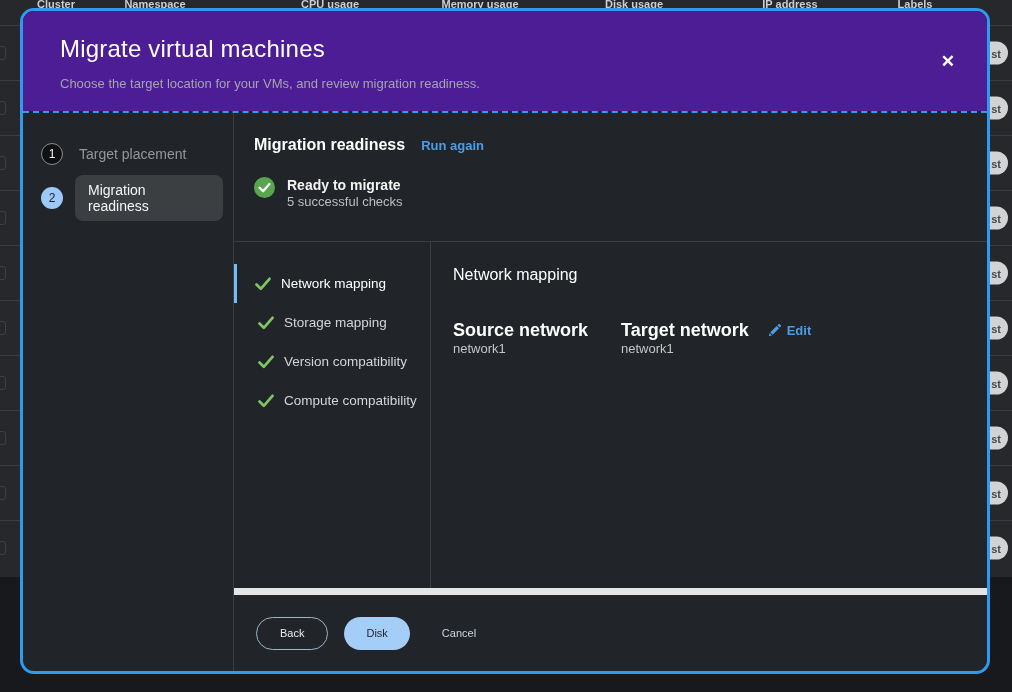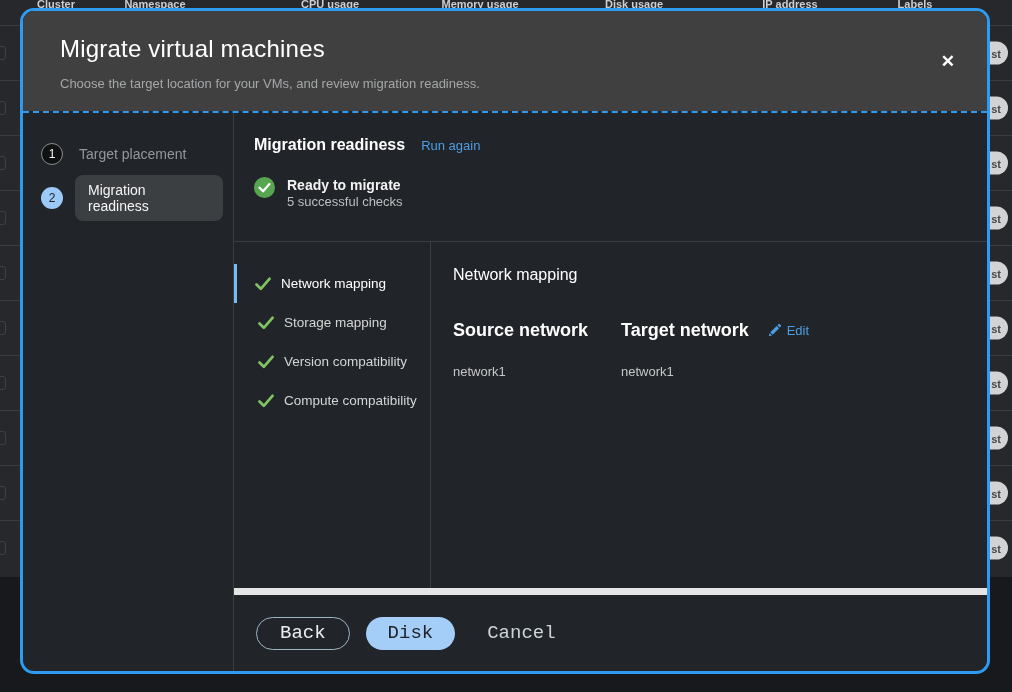--- a/index.html
+++ b/index.html
@@ -30,21 +30,21 @@
   
   .modal {
     position:absolute; left:20px; top:8px; width:970px; height:666px;
     background:#212428; border:3px solid #2f9bf0; border-radius:14px;
     overflow:hidden; z-index:10; display:flex; flex-direction:column;
   }
   .modal::after {
     content:""; position:absolute; inset:-3px; border:3px dashed rgba(0,0,0,.38);
     border-radius:14px; pointer-events:none;
   }
-  .modal-header { background:#404040; padding:24px 24px 0 37px; height:100px; position:relative; flex:0 0 auto; }
+  .modal-header { background:#4c1d95; padding:24px 24px 0 37px; height:100px; position:relative; flex:0 0 auto; }
   .modal-title { font-size:24px; font-weight:500; color:#ffffff; letter-spacing:.2px; }
   .modal-desc { margin-top:13px; font-size:13px; color:#a4a6a8; }
   .close-btn {
     position:absolute; top:36px; right:26px; background:none; border:none; cursor:pointer;
     color:#ffffff; font-size:17px; font-weight:700; line-height:1; padding:6px;
   }
   .modal-body { flex:1; display:flex; border-top:2px dashed #2f9bf0; min-height:0; }
 
   
   .wizard-nav { width:211px; flex:0 0 auto; border-right:1px solid #3c3f42; padding:26px 10px 0 18px; }
@@ -58,43 +58,43 @@
   .step-label { font-size:14px; color:#94979a; padding:7px 4px; }
   .step.current .step-label {
     background:#3c3f42; color:#f4f4f4; border-radius:8px; padding:7px 13px; flex:1;
   }
 
   
   .wizard-main { flex:1; display:flex; flex-direction:column; min-width:0; }
   .readiness-header { padding:23px 24px 0 20px; height:128px; flex:0 0 auto; }
   .title-row { display:flex; align-items:center; gap:16px; }
   .section-title { font-size:16px; font-weight:700; color:#ffffff; }
-  .link { color:#4d9de4; font-size:13px; text-decoration:none; cursor:pointer; background:none; border:none; }
+  .link { color:#4d9de4; font-size:13px; text-decoration:none; cursor:pointer; background:none; border:none;font-weight:bold; }
   .status-row { display:flex; gap:12px; margin-top:23px; }
   .status-texts .status-title { font-size:14px; font-weight:700; color:#f2f2f2; }
   .status-texts .status-sub { font-size:13px; color:#bdbfc1; margin-top:1px; }
 
   .panel { flex:1; display:flex; border-top:1px solid #3c3f42; border-bottom:7px solid #e5e5e5; min-height:0; }
   .checklist { width:197px; flex:0 0 auto; border-right:1px solid #3c3f42; padding-top:22px; }
   .check-item {
     display:flex; align-items:center; gap:10px; height:39px; padding-left:21px;
     font-size:13.5px; color:#d4d5d6; cursor:pointer; border-left:3px solid transparent;
   }
   .check-item.selected { border-left-color:#73bcf7; padding-left:18px; color:#ffffff; }
   .details { flex:1; padding:24px 24px 0 22px; }
   .details-title { font-size:16px; font-weight:500; color:#ffffff; }
   .mapping-grid { display:grid; grid-template-columns:168px 1fr; margin-top:36px; }
   .field-label { font-size:18px; font-weight:700; color:#ffffff; }
-  .field-value { font-size:13px; color:#c5c6c8; margin-top:23px; }
+  .field-value { font-size:13px; color:#c5c6c8; margin-top:0; }
   .target-label-row { display:flex; align-items:center; gap:19px; }
   .edit-link { display:flex; align-items:center; gap:6px; }
 
   
   .wizard-footer { height:76px; flex:0 0 auto; display:flex; align-items:center; padding-left:22px; gap:16px; }
-  .btn { font-size:19px; height:33px; border-radius:17px; cursor:pointer; font-family:Liberation Mono, monospace; }
+  .btn { font-size:11px; height:33px; border-radius:17px; cursor:pointer; font-family:Liberation Sans, sans-serif; }
   .btn-secondary { background:transparent; border:1px solid #9db4c6; color:#e9eef2; padding:0 23px; }
   .btn-primary { background:#a4cdf7; border:none; color:#1f2226; padding:0 22px; }
   .btn-link { background:none; border:none; color:#ccd5dc; margin-left:16px; }
   svg { display:block; }
 </style>
 </head>
 <body>
 
 <div class="bg-table">
   <div class="bg-header-cell" style="left:56px">Cluster</div>

